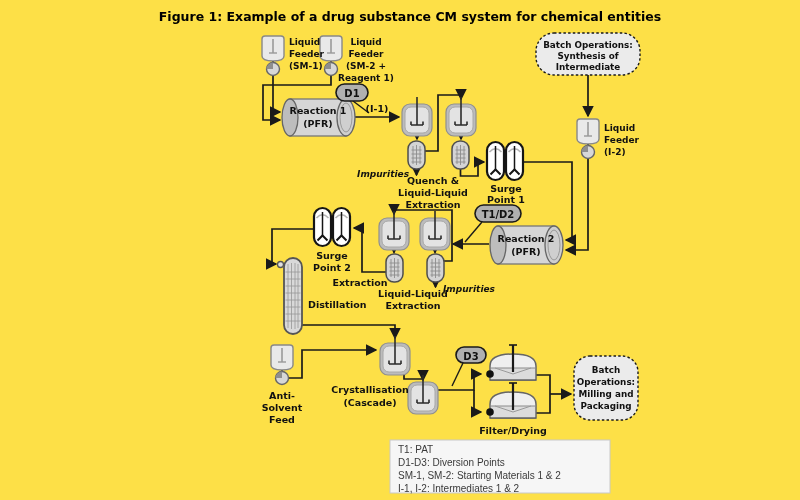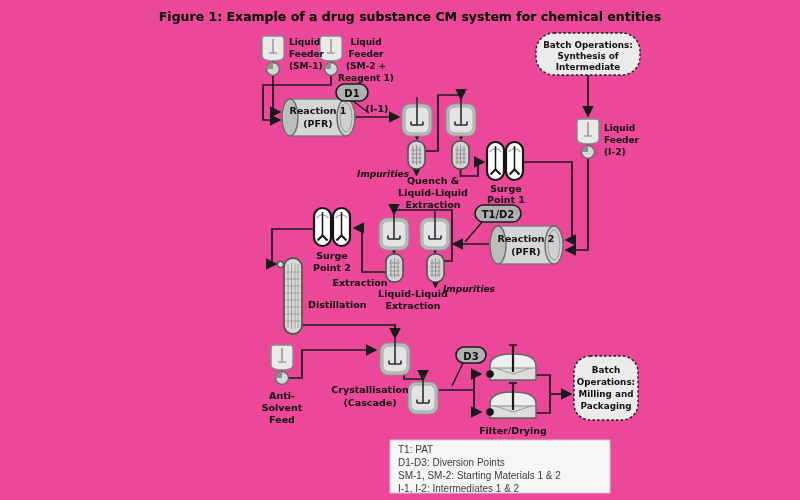--- a/index.html
+++ b/index.html
@@ -1,16 +1,16 @@
 <!DOCTYPE html>
 <html><head>
 <meta charset="utf-8">
 <style>
   html,body{margin:0;padding:0;background:#fff;}
-  #stage{position:relative;width:800px;height:500px;background:#ec4899;overflow:hidden;}
+  #stage{position:relative;width:800px;height:500px;background:#fde047;overflow:hidden;}
   svg{position:absolute;left:0;top:0;}
   .flow{fill:none;stroke:#1a1a1a;stroke-width:1.7;}
   .thin{fill:none;stroke:#1a1a1a;stroke-width:1.4;}
   .lbl{font-family:"DejaVu Sans",sans-serif;font-weight:bold;font-size:9px;fill:#111;}
   .lbl-md{font-family:"DejaVu Sans",sans-serif;font-weight:bold;font-size:9.5px;fill:#111;}
   .lbl-it{font-family:"DejaVu Sans",sans-serif;font-weight:bold;font-style:italic;font-size:9px;fill:#111;}
   .pill-txt{font-family:"DejaVu Sans",sans-serif;font-weight:bold;font-size:10px;fill:#111;}
   .box-txt{font-family:"DejaVu Sans",sans-serif;font-weight:bold;font-size:8.8px;fill:#111;}
   .title-txt{font-family:"DejaVu Sans",sans-serif;font-weight:bold;font-size:12.5px;fill:#000;}
   .legend-txt{font-family:"Liberation Sans",sans-serif;font-size:10px;fill:#3a3a3a;}

